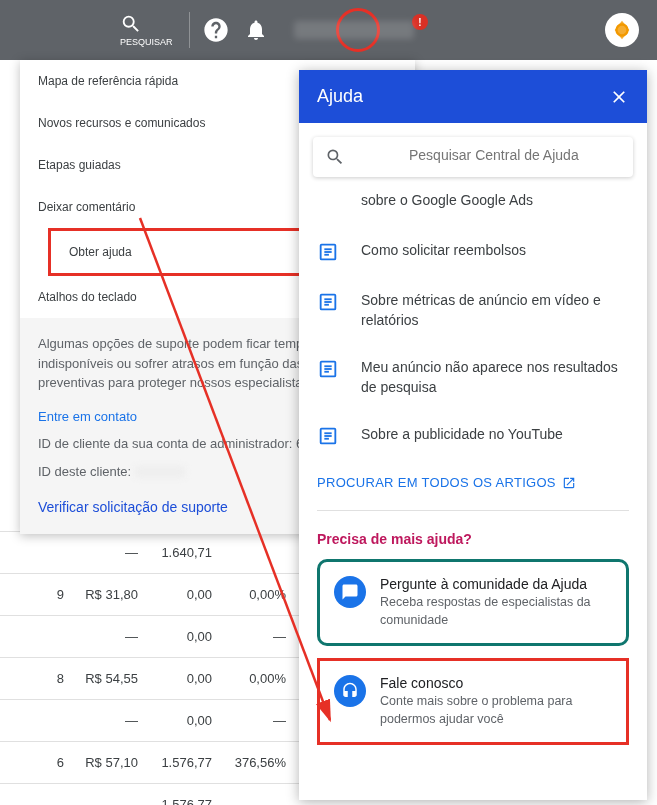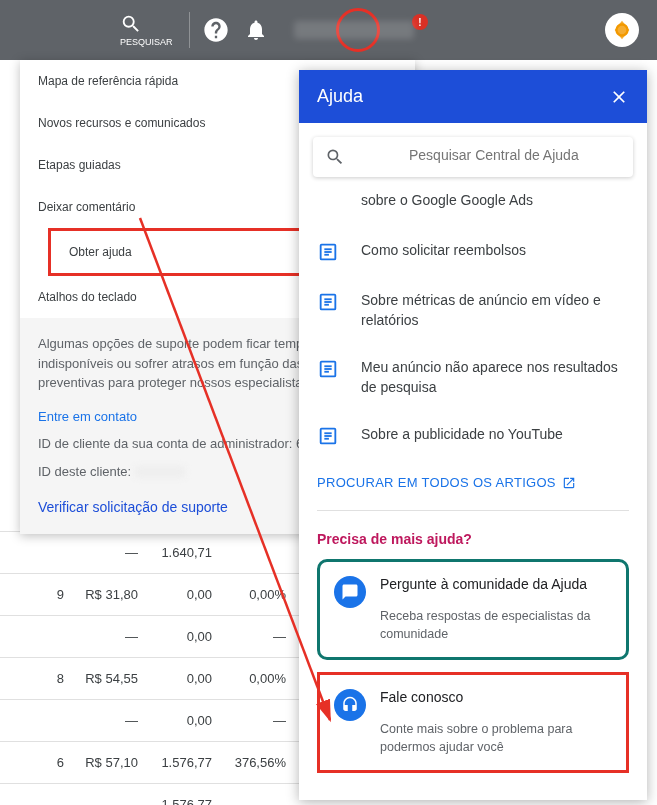--- a/index.html
+++ b/index.html
@@ -44,21 +44,21 @@
 .hp-browse { color:#1a73e8; font-size: 13px; font-weight: 400; letter-spacing: 0.3px; padding: 14px 0 20px 0; border-bottom: 1px solid #e0e0e0; cursor:pointer; display:flex; align-items:center; gap:6px; }
 .hp-browse svg { width:14px; height:14px; fill:#1a73e8; }
 
 .hp-more { padding: 20px 0 12px 0; font-size: 14px; font-weight: 700; color:#be185d; }
 
 .hp-card { border:3px solid #0f766e; border-radius:10px; display:flex; padding: 14px; margin-bottom: 12px; cursor:pointer; }
 .hp-card.highlight-card { border: 3px solid #e63026; border-radius:0; }
 .hp-card .card-icon { width:32px; height:32px; border-radius:50%; background:#1a73e8; flex-shrink:0; margin-right:14px; display:flex; align-items:center; justify-content:center; }
 .hp-card .card-icon svg { width:18px; height:18px; fill:#fff; }
 .hp-card .card-title { font-size: 14px; font-weight:500; color:#202124; }
-.hp-card .card-sub { font-size: 12.5px; color:#5f6368; margin-top:16px; line-height:1.4; }
+.hp-card .card-sub { font-size: 12.5px; color:#5f6368; margin-top:2px; line-height:1.4; }
 
 .data-table { position:absolute; top: 490px; left: 0; width: 300px; font-size: 13px; color:#3c4043; z-index:1; }
 .data-table .row { display:flex; border-bottom: 1px solid #e0e0e0; height: 42px; align-items:center; }
 .data-table .c { width: 74px; text-align:right; padding-right: 10px; }
 
 .arrow-svg { position:absolute; top:0; left:0; width:657px; height:805px; pointer-events:none; z-index:50; }
 </style>
 </head>
 <body>
 

